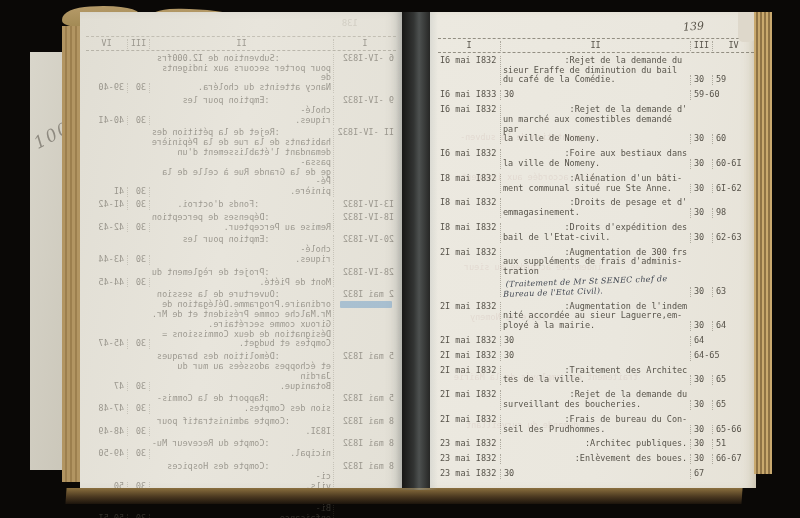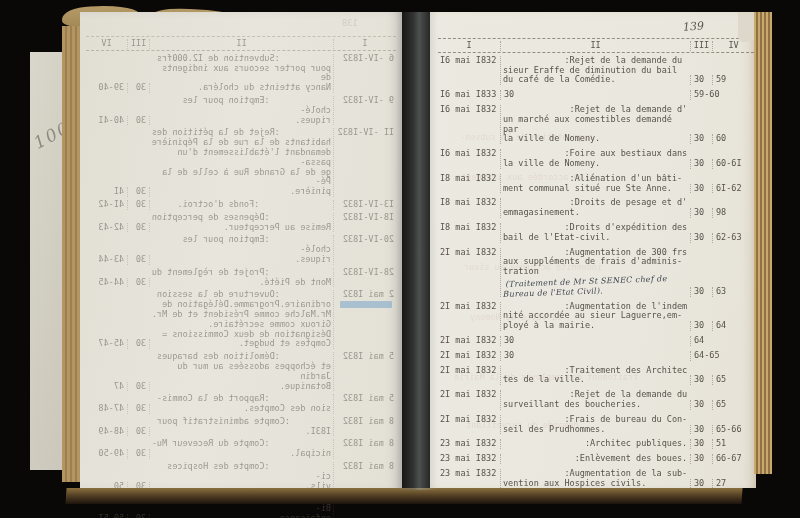--- a/index.html
+++ b/index.html
@@ -328,24 +328,22 @@
           <div class="c-ref">51</div>
         </div>
         <div class="lrow">
           <div class="c-date">23 mai I832</div>
           <div class="c-desc">              :Enlèvement des boues.</div>
           <div class="c-num">30</div>
           <div class="c-ref">66-67</div>
         </div>
         <div class="lrow">
           <div class="c-date">23 mai I832</div>
-          <div class="c-desc">            :Augmentation de la sub-
-vention aux Hospices civils.</div>
-          <div class="c-num">30</div>
-          <div class="c-ref">27</div>
+          <div class="c-num">30</div>
+          <div class="c-ref">67</div>
         </div>
       </div>
   </div>
 
   <div class="gutter"></div>
   <div class="fore-edge-corner"></div>
   <div class="fore-edge"></div>
   <div class="bottom-edge"></div>
 
 </div>

